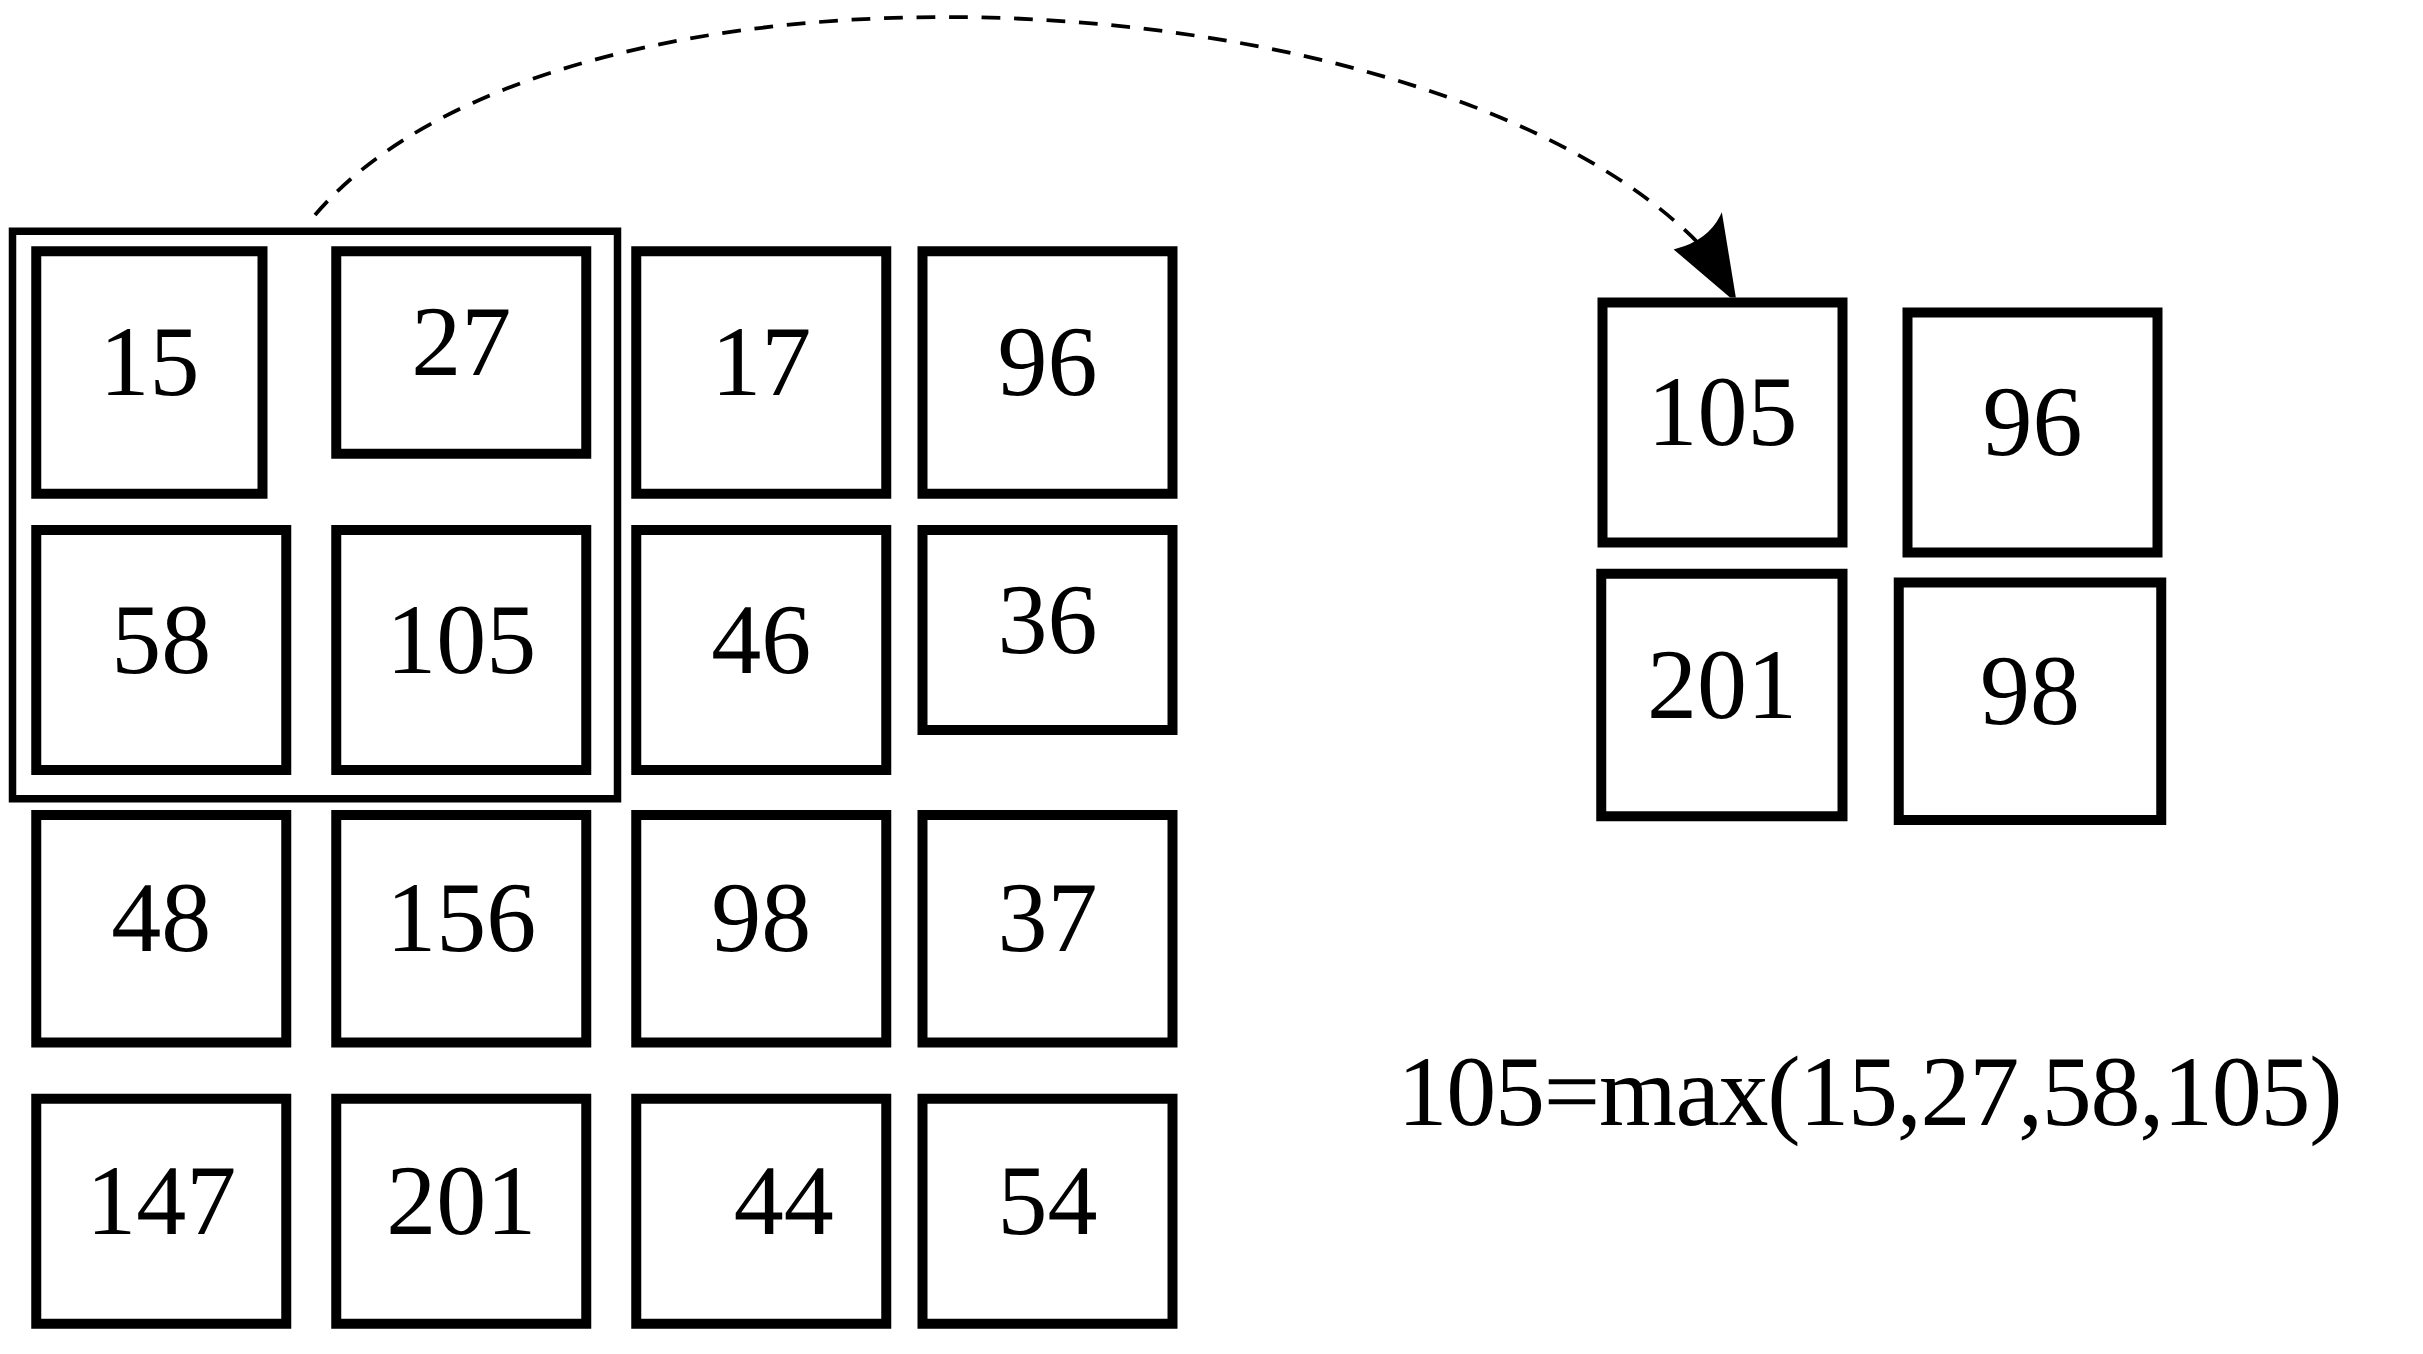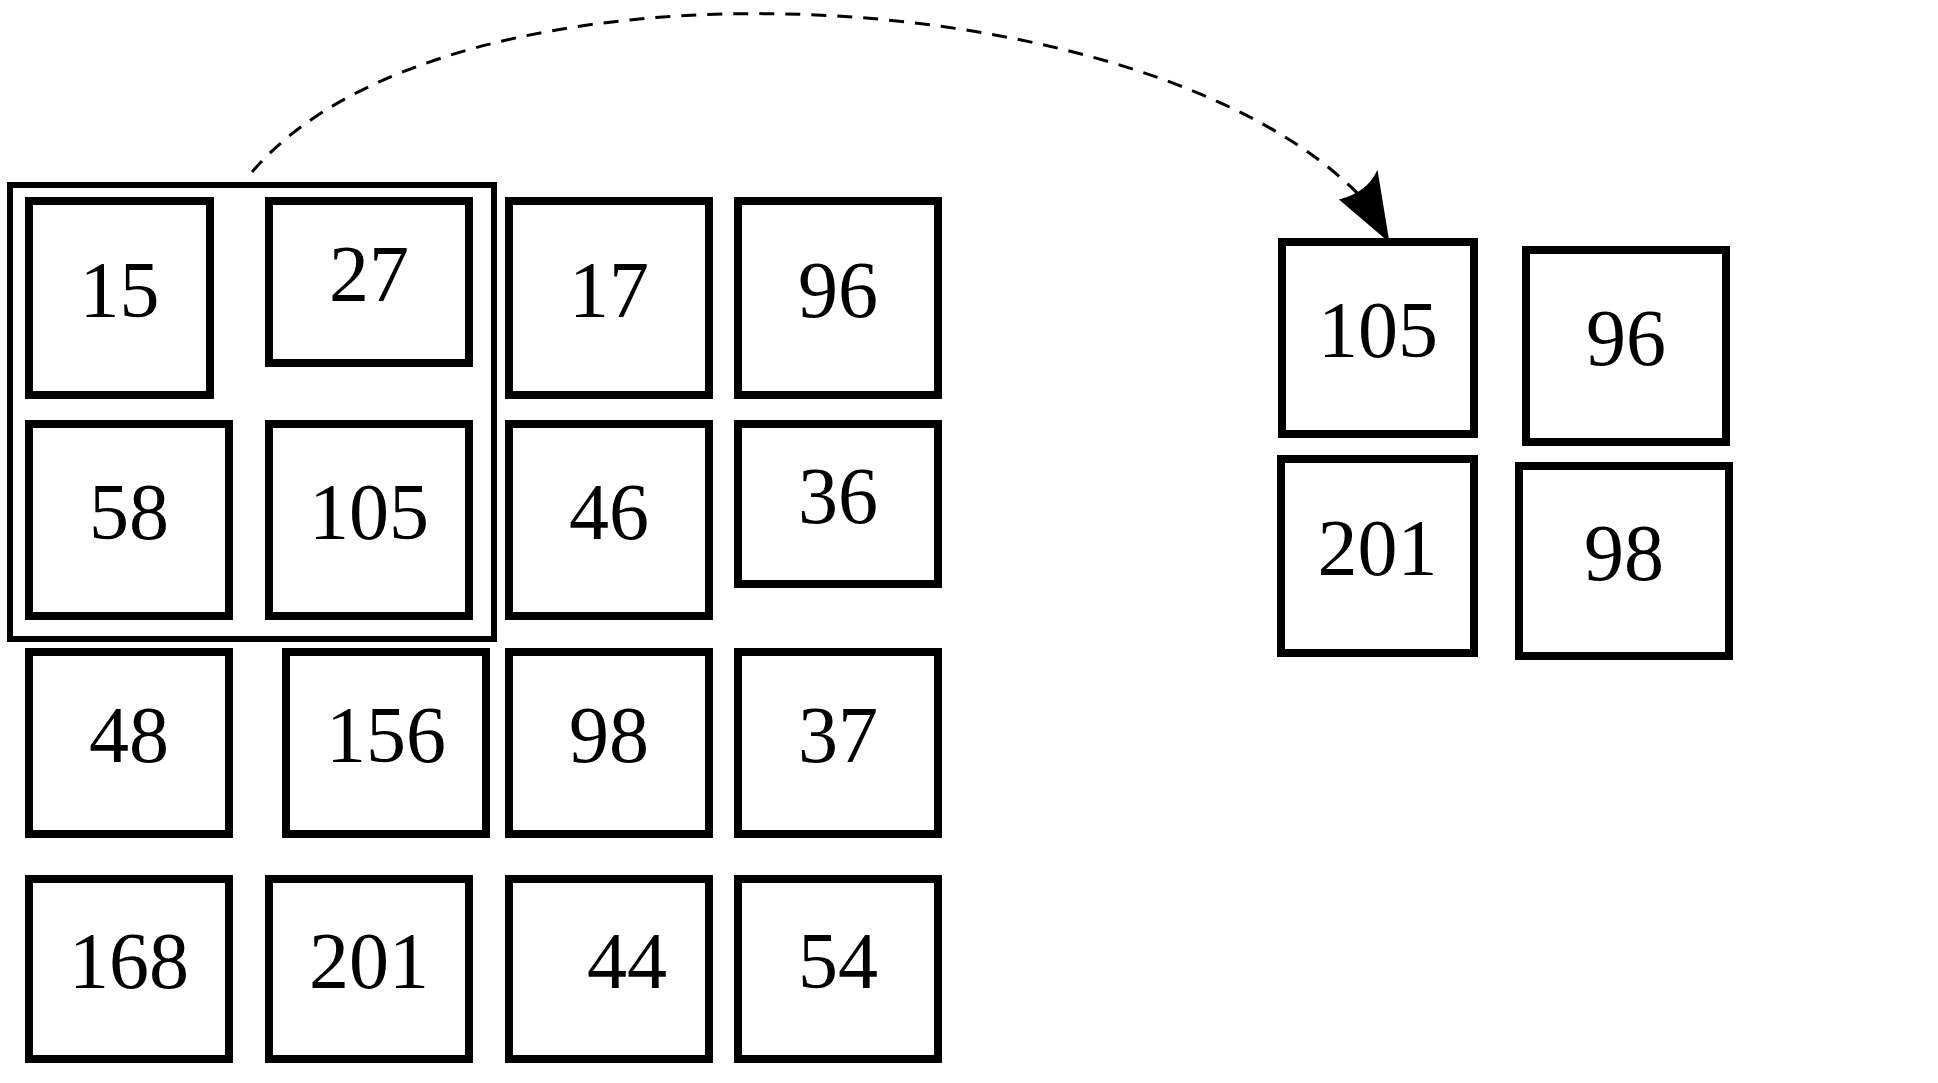--- a/index.html
+++ b/index.html
@@ -59,30 +59,31 @@
   <div id="input-grid">
       <div class="cell" style="left: 25px; top: 197px; width: 189px; height: 202px;">15</div>
       <div class="cell" style="left: 265px; top: 197px; width: 208px; height: 170px;">27</div>
       <div class="cell" style="left: 505px; top: 197px; width: 208px; height: 202px;">17</div>
       <div class="cell" style="left: 734px; top: 197px; width: 208px; height: 202px;">96</div>
       <div class="cell" style="left: 25px; top: 420px; width: 208px; height: 200px;">58</div>
       <div class="cell" style="left: 265px; top: 420px; width: 208px; height: 200px;">105</div>
       <div class="cell" style="left: 505px; top: 420px; width: 208px; height: 200px;">46</div>
       <div class="cell" style="left: 734px; top: 420px; width: 208px; height: 168px;">36</div>
       <div class="cell" style="left: 25px; top: 648px; width: 208px; height: 190px;">48</div>
-      <div class="cell" style="left: 282px; top: 648px; width: 208px; height: 190px;">156</div>
+      <div class="cell" style="left: 265px; top: 648px; width: 208px; height: 190px;">156</div>
       <div class="cell" style="left: 505px; top: 648px; width: 208px; height: 190px;">98</div>
       <div class="cell" style="left: 734px; top: 648px; width: 208px; height: 190px;">37</div>
-      <div class="cell" style="left: 25px; top: 875px; width: 208px; height: 188px;">168</div>
+      <div class="cell" style="left: 25px; top: 875px; width: 208px; height: 188px;">147</div>
       <div class="cell" style="left: 265px; top: 875px; width: 208px; height: 188px;">201</div>
       <div class="cell" style="left: 505px; top: 875px; width: 208px; height: 188px; padding-left: 36px;">44</div>
       <div class="cell" style="left: 734px; top: 875px; width: 208px; height: 188px;">54</div>
     </div>
 
   <div id="output-grid">
       <div class="cell" style="left: 1278px; top: 238px; width: 200px; height: 200px;">105</div>
       <div class="cell" style="left: 1522px; top: 246px; width: 208px; height: 200px;">96</div>
       <div class="cell" style="left: 1277px; top: 455px; width: 201px; height: 202px;">201</div>
       <div class="cell" style="left: 1515px; top: 462px; width: 218px; height: 198px;">98</div>
     </div>
 
+  <div class="formula">105=max(15,27,58,105)</div>
 
 </div>
 
 </body></html>

